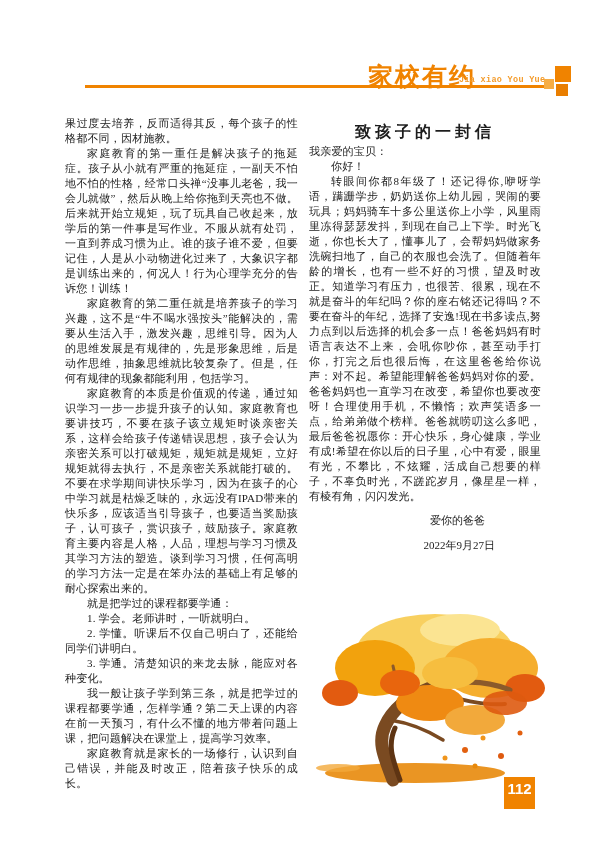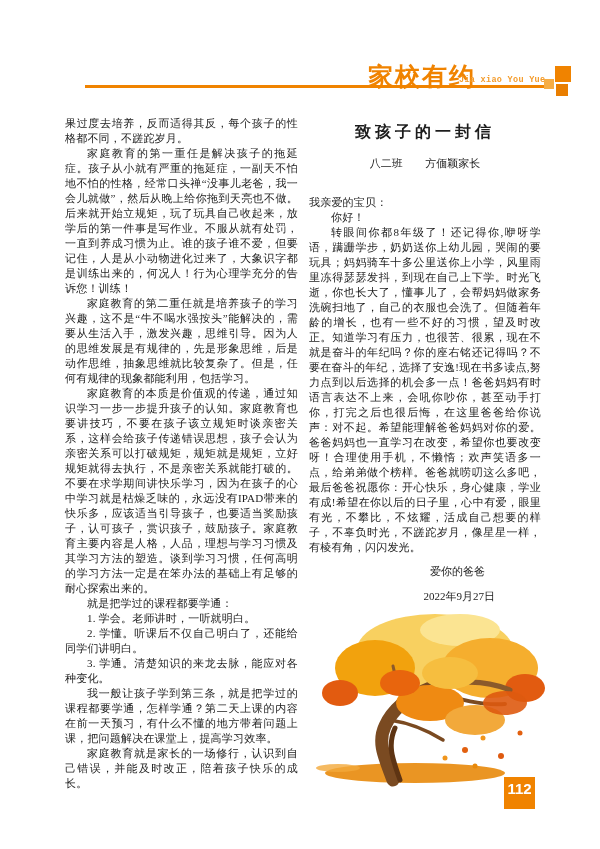--- a/index.html
+++ b/index.html
@@ -47,38 +47,34 @@
 <div class="page">
 
   <div class="brand-cn">家校有约</div>
   <div class="brand-en">Jia xiao You Yue</div>
   <div class="brand-line"></div>
   <div class="sq sq1"></div>
   <div class="sq sq2"></div>
   <div class="sq sq3"></div>
 
   <div class="col col-left">
-    <p class="noind">果过度去培养，反而适得其反，每个孩子的性格都不同，不蹉跎岁月。</p>
+    <p class="noind">果过度去培养，反而适得其反，每个孩子的性格都不同，因材施教。</p>
     <p class="ind">家庭教育的第一重任是解决孩子的拖延症。孩子从小就有严重的拖延症，一副天不怕地不怕的性格，经常口头禅“没事儿老爸，我一会儿就做”，然后从晚上给你拖到天亮也不做。后来就开始立规矩，玩了玩具自己收起来，放学后的第一件事是写作业。不服从就有处罚，一直到养成习惯为止。谁的孩子谁不爱，但要记住，人是从小动物进化过来了，大象识字都是训练出来的，何况人！行为心理学充分的告诉您！训练！</p>
     <p class="ind">家庭教育的第二重任就是培养孩子的学习兴趣，这不是“牛不喝水强按头”能解决的，需要从生活入手，激发兴趣，思维引导。因为人的思维发展是有规律的，先是形象思维，后是动作思维，抽象思维就比较复杂了。但是，任何有规律的现象都能利用，包括学习。</p>
     <p class="ind">家庭教育的本质是价值观的传递，通过知识学习一步一步提升孩子的认知。家庭教育也要讲技巧，不要在孩子该立规矩时谈亲密关系，这样会给孩子传递错误思想，孩子会认为亲密关系可以打破规矩，规矩就是规矩，立好规矩就得去执行，不是亲密关系就能打破的。不要在求学期间讲快乐学习，因为在孩子的心中学习就是枯燥乏味的，永远没有IPAD带来的快乐多，应该适当引导孩子，也要适当奖励孩子，认可孩子，赏识孩子，鼓励孩子。家庭教育主要内容是人格，人品，理想与学习习惯及其学习方法的塑造。谈到学习习惯，任何高明的学习方法一定是在笨办法的基础上有足够的耐心探索出来的。</p>
     <p class="ind">就是把学过的课程都要学通：</p>
     <p class="ind">1. 学会。老师讲时，一听就明白。</p>
     <p class="ind">2. 学懂。听课后不仅自己明白了，还能给同学们讲明白。</p>
     <p class="ind">3. 学通。清楚知识的来龙去脉，能应对各种变化。</p>
     <p class="ind">我一般让孩子学到第三条，就是把学过的课程都要学通，怎样学通？第二天上课的内容在前一天预习，有什么不懂的地方带着问题上课，把问题解决在课堂上，提高学习效率。</p>
     <p class="ind">家庭教育就是家长的一场修行，认识到自己错误，并能及时改正，陪着孩子快乐的成长。</p>
   </div>
 
   <div class="col col-right">
     <h1 class="letter-title">致孩子的一封信</h1>
-    <div class="byline">
-      <span>八二班</span>
-      <span class="byline-author">方偭颖家长</span>
-    </div>
     <p class="noind salutation">我亲爱的宝贝：</p>
     <p class="ind">你好！</p>
     <p class="ind">转眼间你都8年级了！还记得你,咿呀学语，蹒跚学步，奶奶送你上幼儿园，哭闹的要玩具；妈妈骑车十多公里送你上小学，风里雨里冻得瑟瑟发抖，到现在自己上下学。时光飞逝，你也长大了，懂事儿了，会帮妈妈做家务洗碗扫地了，自己的衣服也会洗了。但随着年龄的增长，也有一些不好的习惯，望及时改正。知道学习有压力，也很苦、很累，现在不就是奋斗的年纪吗？你的座右铭还记得吗？不要在奋斗的年纪，选择了安逸!现在书多读点,努力点到以后选择的机会多一点！爸爸妈妈有时语言表达不上来，会吼你吵你，甚至动手打你，打完之后也很后悔，在这里爸爸给你说声：对不起。希望能理解爸爸妈妈对你的爱。爸爸妈妈也一直学习在改变，希望你也要改变呀！合理使用手机，不懒惰；欢声笑语多一点，给弟弟做个榜样。爸爸就唠叨这么多吧，最后爸爸祝愿你：开心快乐，身心健康，学业有成!希望在你以后的日子里，心中有爱，眼里有光，不攀比，不炫耀，活成自己想要的样子，不辜负时光，不蹉跎岁月，像星星一样，有棱有角，闪闪发光。</p>
     <div class="signoff first">爱你的爸爸</div>
     <div class="signoff date">2022年9月27日</div>
   </div>
 
   <svg class="tree" viewBox="0 0 230 190" xmlns="http://www.w3.org/2000/svg" aria-hidden="true">
     <ellipse cx="100" cy="165" rx="90" ry="10" fill="#E8890B" opacity="0.9"></ellipse>
     <ellipse cx="23" cy="160" rx="22" ry="4" fill="#F2A93B" opacity="0.8"></ellipse>

